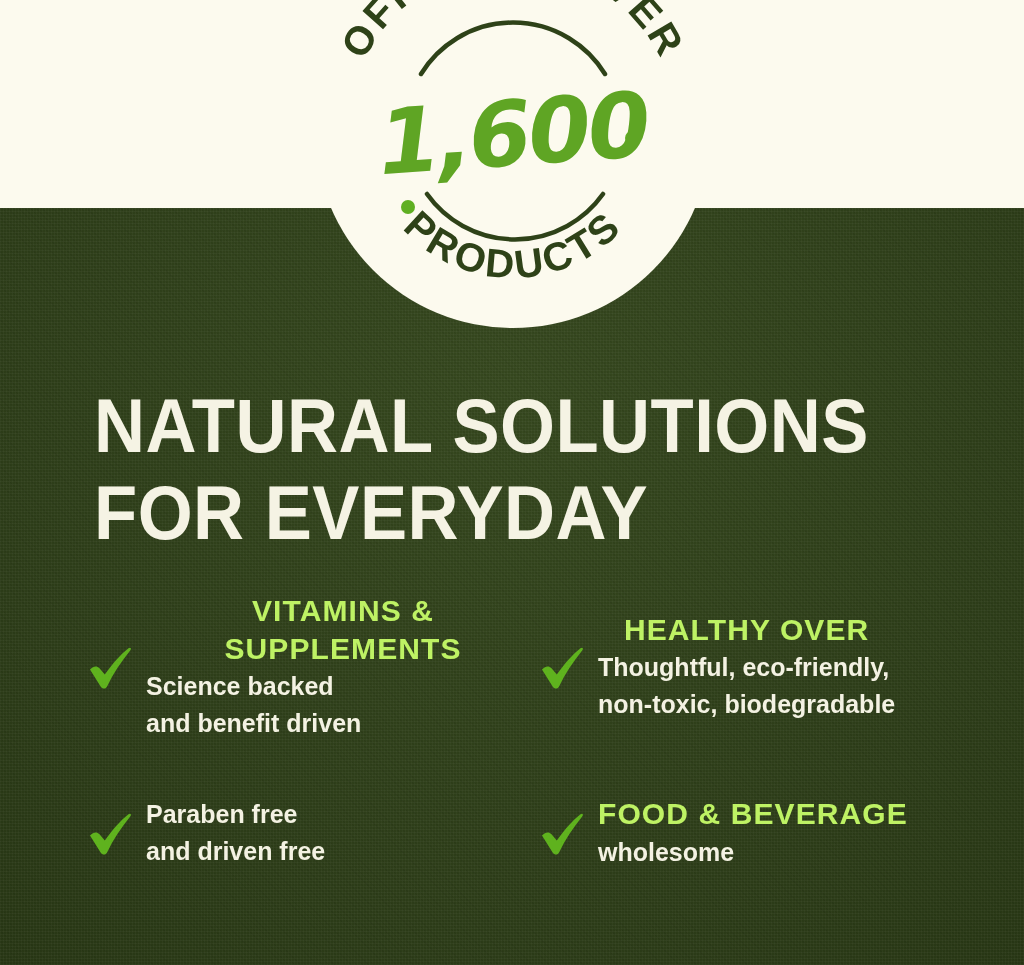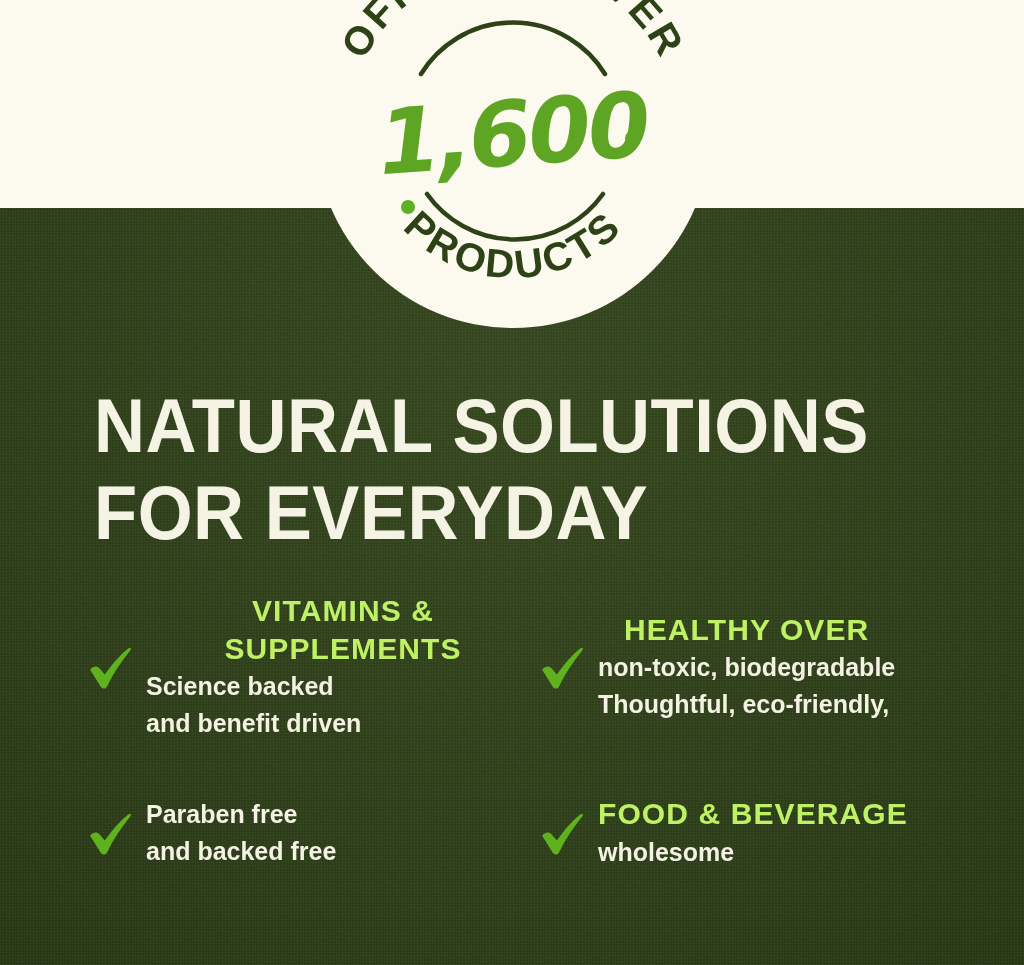--- a/index.html
+++ b/index.html
@@ -217,34 +217,34 @@
 
     <div class="feature">
       <svg class="check-icon" viewBox="0 0 44 46">
         <path fill="#5FB21E" d="M2 25.5 C5.5 22 8.5 21.5 11.5 24.2 L16.8 30.5 C25.5 18.5 32.5 10.5 40.5 4.2 C42.5 2.8 43.8 4.4 42.2 6.4 C33 18 25 29.5 19.2 42.2 C17.6 45.4 14.6 45.2 12.6 42.4 Z"></path>
       </svg>
       <span class="feature-text">
         <span class="feature-title">
           <span class="dl">HEALTHY OVER</span>
         </span>
         <span class="feature-desc">
+          <span class="dl">Thoughtful, eco-friendly,</span>
           <span class="dl">non-toxic, biodegradable</span>
-          <span class="dl">Thoughtful, eco-friendly,</span>
         </span>
       </span>
     </div>
 
     <div class="feature">
       <svg class="check-icon" viewBox="0 0 44 46">
         <path fill="#5FB21E" d="M2 25.5 C5.5 22 8.5 21.5 11.5 24.2 L16.8 30.5 C25.5 18.5 32.5 10.5 40.5 4.2 C42.5 2.8 43.8 4.4 42.2 6.4 C33 18 25 29.5 19.2 42.2 C17.6 45.4 14.6 45.2 12.6 42.4 Z"></path>
       </svg>
       <span class="feature-text">
         <span class="feature-desc">
           <span class="dl">Paraben free</span>
-          <span class="dl">and backed free</span>
+          <span class="dl">and driven free</span>
         </span>
       </span>
     </div>
 
     <div class="feature">
       <svg class="check-icon" viewBox="0 0 44 46">
         <path fill="#5FB21E" d="M2 25.5 C5.5 22 8.5 21.5 11.5 24.2 L16.8 30.5 C25.5 18.5 32.5 10.5 40.5 4.2 C42.5 2.8 43.8 4.4 42.2 6.4 C33 18 25 29.5 19.2 42.2 C17.6 45.4 14.6 45.2 12.6 42.4 Z"></path>
       </svg>
       <span class="feature-text">
         <span class="feature-title">

